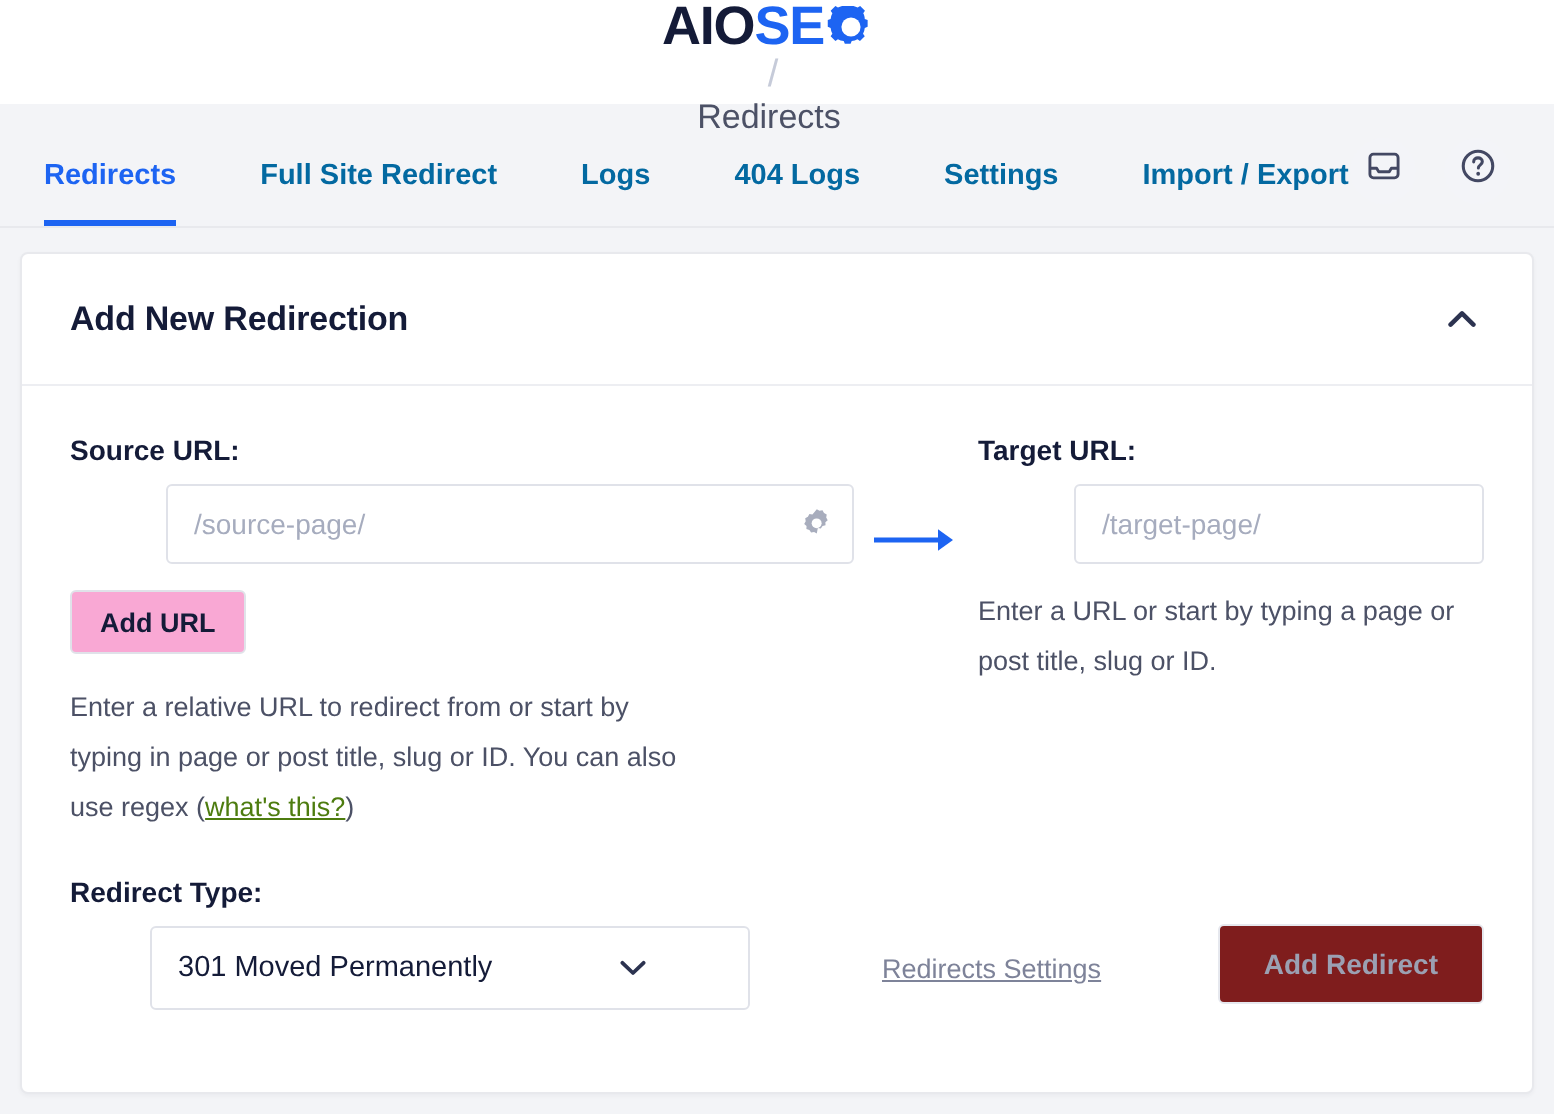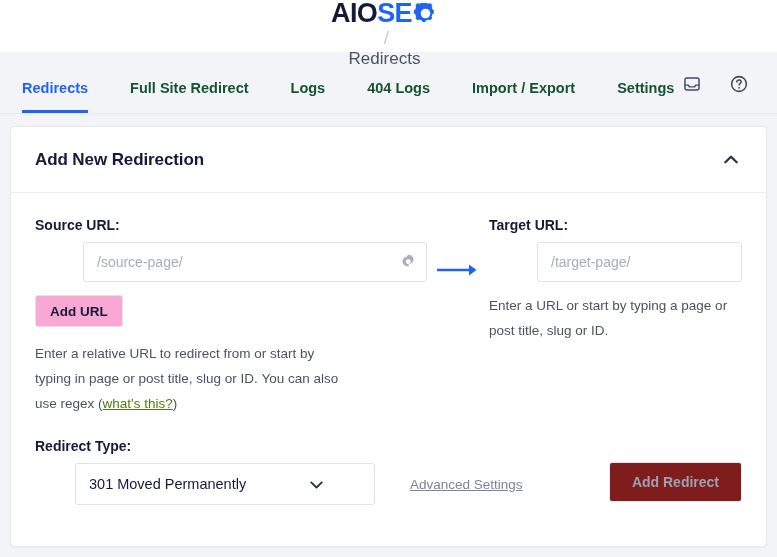--- a/index.html
+++ b/index.html
@@ -73,21 +73,21 @@
     height: 62px;
     background: #F3F4F7;
     display: flex;
     align-items: flex-end;
     padding: 0 0 0 22px;
     border-bottom: 1px solid #E8E9ED;
   }
   .tab {
     font-size: 14.5px;
     font-weight: 700;
-    color: #14532d;
+    color: #0369a1;
     padding: 0 0 14px 0;
     margin-right: 42px;
     border-bottom: 3px solid transparent;
     cursor: pointer;
     white-space: nowrap;
   }
   .tab.active {
     color: #1D64F2;
     border-bottom-color: #1D64F2;
   }
@@ -208,20 +208,21 @@
     cursor: pointer;
   }
 
   .arrow-svg { display: block; }
 
   
   .bottom-row {
     display: flex;
     align-items: flex-end;
     margin-top: 22px;
+    gap: 31px;
   }
   .select-col { width: 300px; }
 
   .select-wrap { position: relative; }
   .select-box {
     width: 100%;
     height: 42px;
     border: 1px solid #E0E2E9;
     border-radius: 3px;
     background: #fff;
@@ -302,22 +303,22 @@
       </span>
     </div>
   </div>
 </div>
 
 <div class="tabbar">
   <div class="tab active">Redirects</div>
   <div class="tab">Full Site Redirect</div>
   <div class="tab">Logs</div>
   <div class="tab">404 Logs</div>
+  <div class="tab">Settings</div>
   <div class="tab">Import / Export</div>
-  <div class="tab">Settings</div>
 </div>
 
 <div class="page">
   <div class="card">
 
     <div class="card-header">
       <div class="card-title">Add New Redirection</div>
       <div class="card-collapse">
         <svg width="14" height="9" viewBox="0 0 14 9">
           <path d="M1.3 7.3L7 1.7l5.7 5.6" fill="none" stroke="#2C3350" stroke-width="2.3" stroke-linecap="round" stroke-linejoin="round"></path>
@@ -372,20 +373,20 @@
               <span>301 Moved Permanently</span>
             </div>
             <span class="select-chevron">
               <svg width="13" height="8" viewBox="0 0 13 8">
                 <path d="M1.2 1.4L6.5 6.5l5.3-5.1" fill="none" stroke="#2C3350" stroke-width="1.9" stroke-linecap="round" stroke-linejoin="round"></path>
               </svg>
             </span>
           </div>
         </div>
 
-        <span class="advanced-link">Advanced Settings</span>
+        <span class="advanced-link">Redirects Settings</span>
 
         <button class="btn-add-redirect">Add Redirect</button>
       </div>
 
     </div>
   </div>
 </div>
 
 </body></html>

